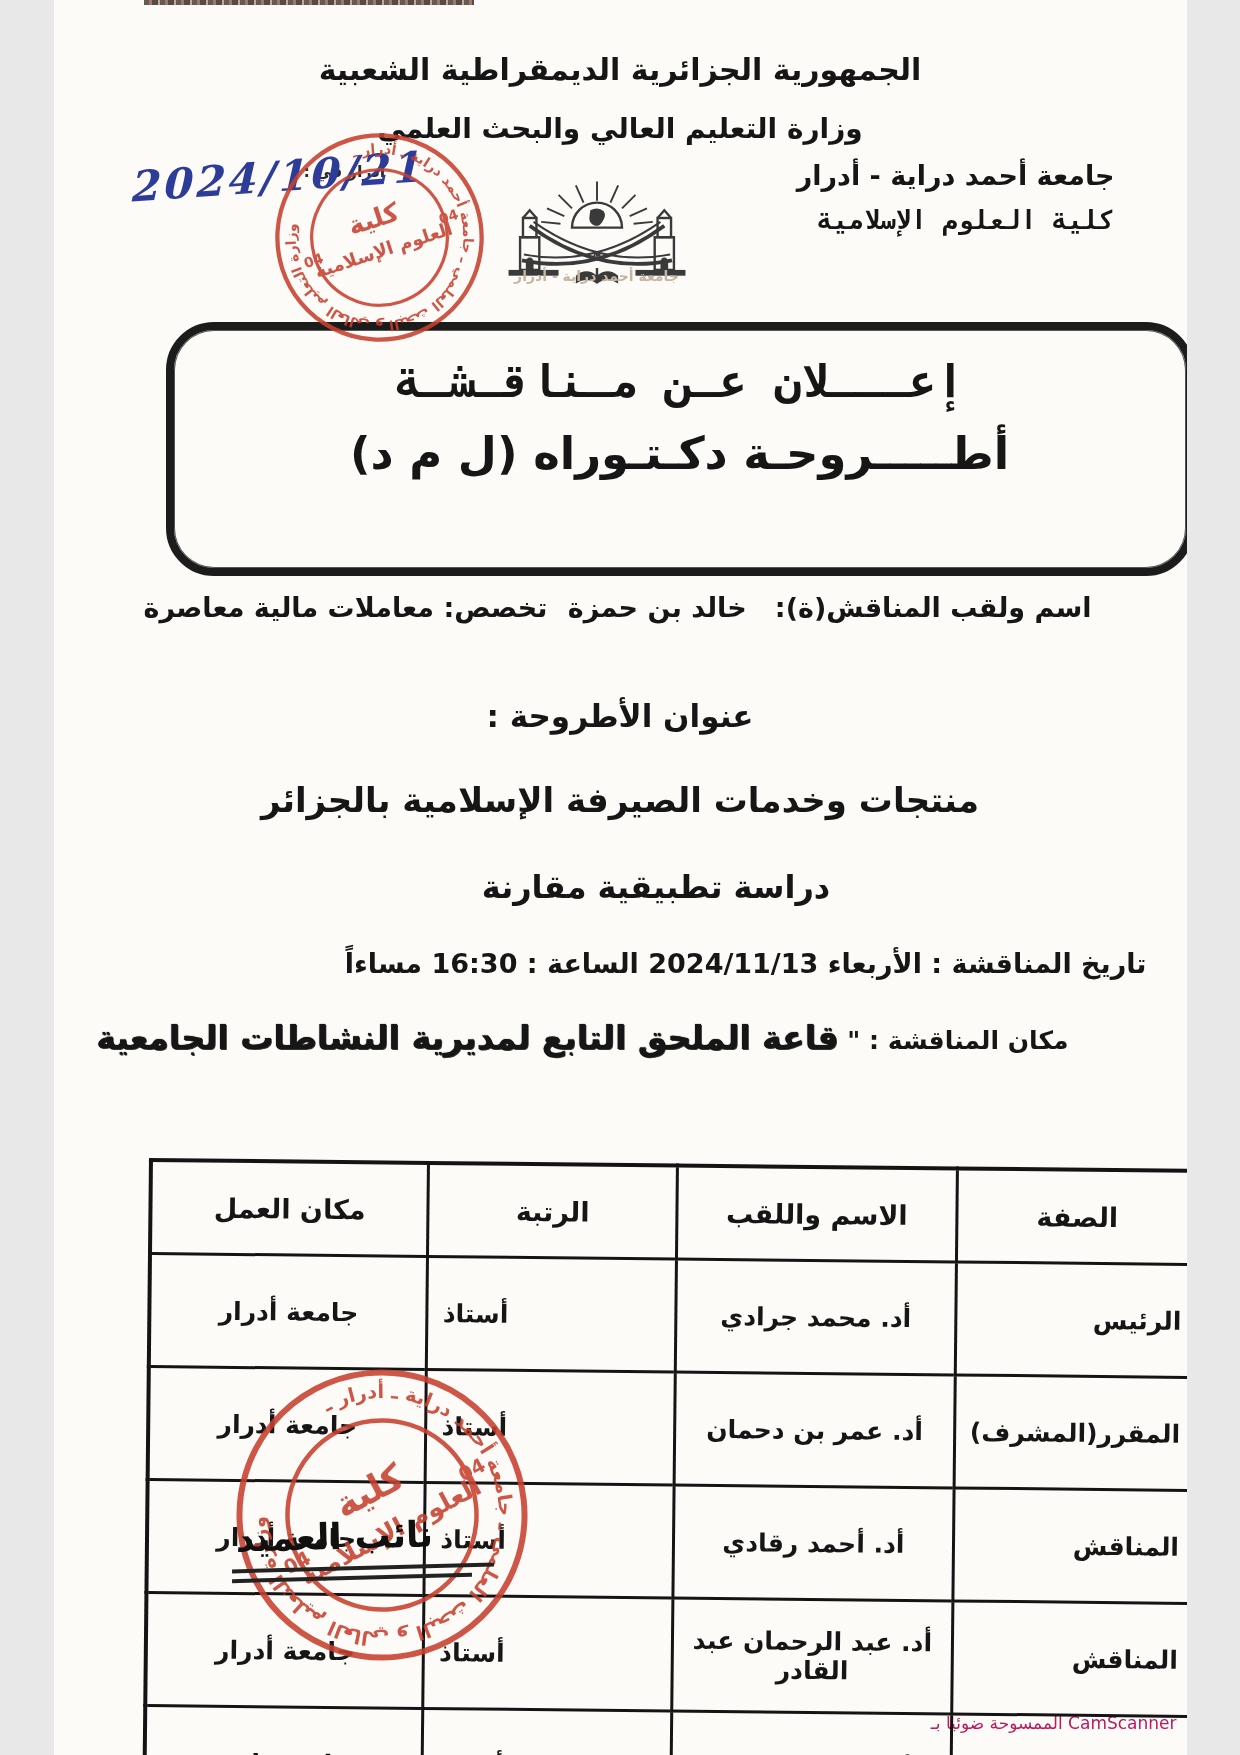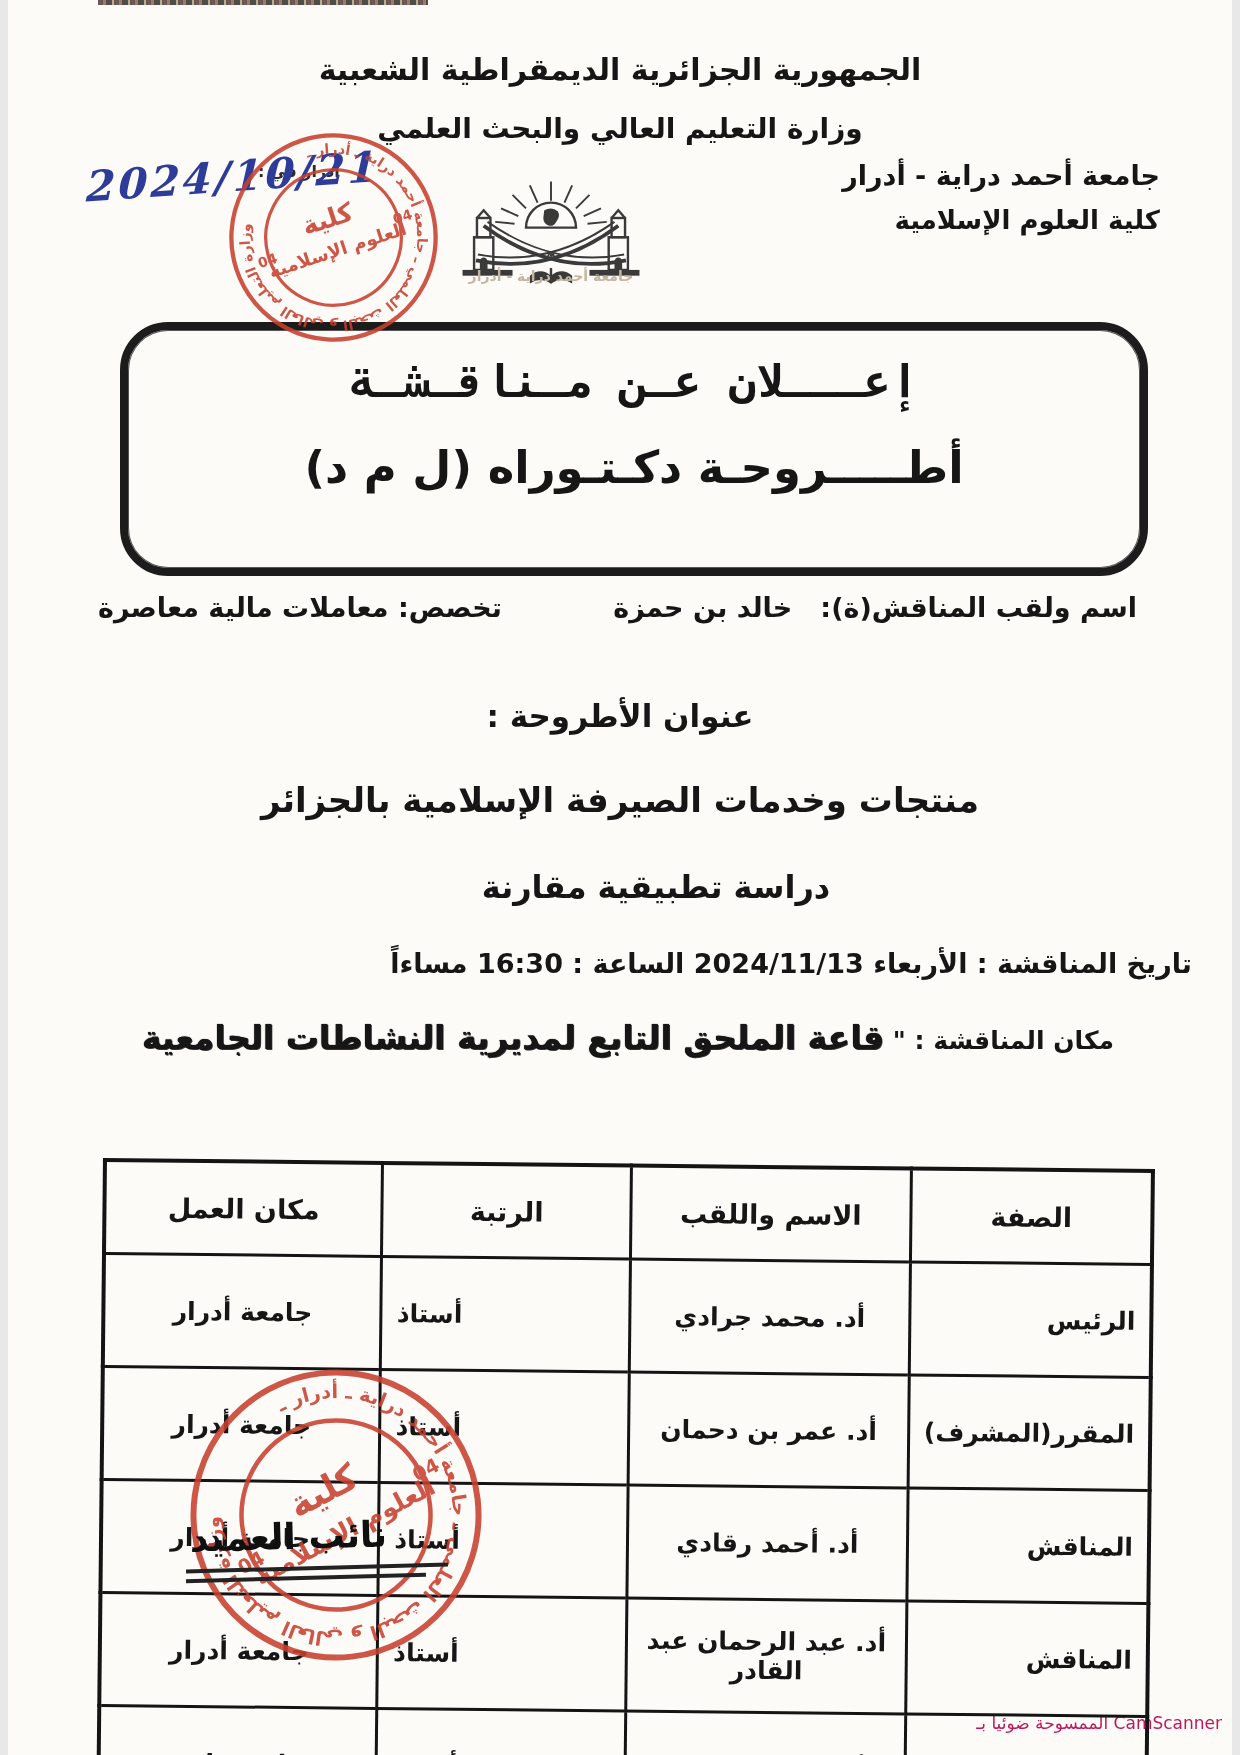--- a/index.html
+++ b/index.html
@@ -1,33 +1,33 @@
 <!DOCTYPE html>
 <html lang="ar"><head>
 <meta charset="utf-8">
 <style>
   html,body{margin:0;padding:0;background:#e8e8e8;}
   .page{
-    position:relative;width:1224px;height:1755px;margin:0 auto;
+    position:relative;width:1133px;height:1755px;margin:0 auto;
     background:#fcfbf8;overflow:hidden;
     font-family:"DejaVu Sans",sans-serif;color:#161616;
   }
   .abs{position:absolute;}
   
   .scan-artifact{
     left:90px;top:0;width:330px;height:5px;opacity:.75;
     background:repeating-linear-gradient(90deg,#33251f 0 5px,#8a4a33 5px 8px,#17120f 8px 14px,#b98a6a 14px 16px);
   }
   
   .hdr{width:100%;text-align:center;font-weight:700;}
   .hdr1{top:52px;font-size:30px;}
   .hdr2{top:112px;font-size:28px;}
   .uni-block{top:160px;right:72px;text-align:right;font-weight:700;direction:rtl;}
   .uni-line1{font-size:27px;margin-bottom:14px;}
-  .uni-line2{font-size:26px;}
+  .uni-line2{font-size:26px;font-family:Liberation Mono, monospace;}
   
   .logo{left:428px;top:168px;width:230px;height:125px;}
   .logo svg{width:100%;height:100%;}
   .logo-caption{left:428px;top:268px;width:230px;text-align:center;color:#c5b4a0;font-size:14px;font-weight:700;direction:rtl;}
   
   .hand-date{
     left:78px;top:152px;width:300px;color:#2d3c99;font-size:42px;
     font-family:"DejaVu Serif",serif;font-style:italic;font-weight:700;
     transform:rotate(-4deg) skewX(-6deg);letter-spacing:3px;white-space:nowrap;
   }
@@ -40,21 +40,21 @@
   .stamp text{font-family:"DejaVu Sans",sans-serif;font-weight:700;}
   
   .ann-box{
     left:112px;top:322px;width:1012px;height:238px;
     border:8px solid #1c1c1c;border-radius:48px;
     box-shadow:0 0 0 1px #555 inset;
     text-align:center;direction:rtl;z-index:2;background:transparent;
   }
   .ann-line{font-weight:700;font-size:45px;letter-spacing:1px;}
   .ann-line1{margin-top:25px;font-family:Liberation Mono, monospace;}
-  .ann-line2{margin-top:30px;}
+  .ann-line2{margin-top:16px;}
   .candidate-line{
     top:592px;left:0;width:100%;padding:0 95px 0 90px;box-sizing:border-box;
     display:flex;justify-content:space-between;direction:rtl;
     font-weight:700;font-size:27px;
   }
   .thesis-heading{top:698px;width:100%;text-align:center;font-weight:700;font-size:31px;direction:rtl;}
   .thesis-title{top:780px;width:100%;text-align:center;font-weight:700;font-size:34px;direction:rtl;}
   .thesis-subtitle{top:868px;width:100%;text-align:center;font-weight:700;font-size:32px;direction:rtl;margin-left:36px;}
   .defense-date{top:948px;left:0;width:100%;padding-right:40px;box-sizing:border-box;text-align:right;direction:rtl;font-weight:700;font-size:27px;}
   .defense-place{top:1018px;left:0;width:100%;padding-right:118px;box-sizing:border-box;text-align:right;direction:rtl;font-weight:700;font-size:25px;}

